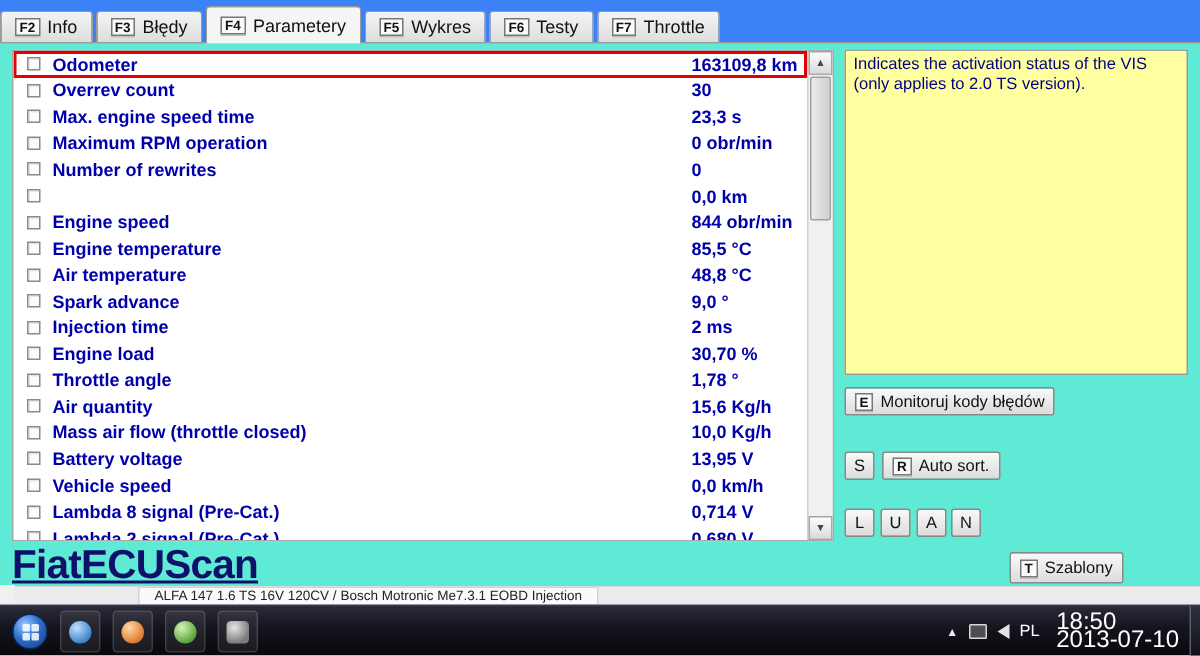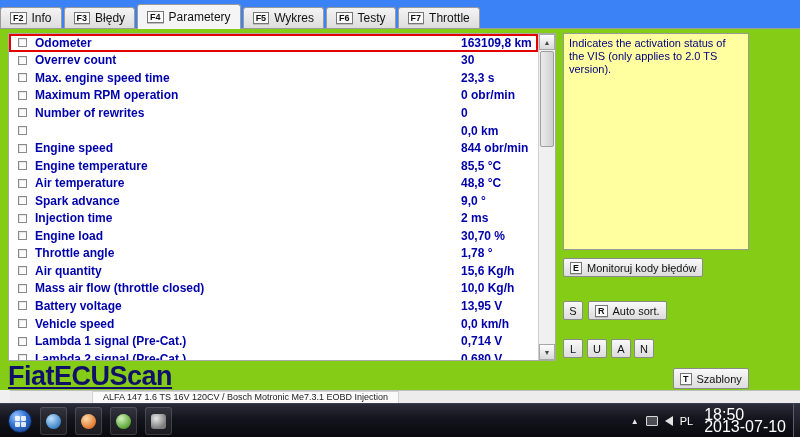--- a/index.html
+++ b/index.html
@@ -13,21 +13,21 @@
   .tab { display:flex; align-items:center; gap:5px; height:21px; padding:2px 9px 3px;
          border:1px solid #9a9a9a; border-bottom:none; border-radius:3px 3px 0 0;
          background:linear-gradient(#f4f4f4,#dddddd); font-size:12px; color:#111;
          margin-right:2px; cursor:pointer; position:relative; }
   .tab.active { height:25px; background:#f5f5f5; top:1px; z-index:2; }
   .tab-key { display:inline-block; border:1px solid #777; background:#fafafa; color:#111;
              font-size:9px; font-weight:bold; line-height:10px; padding:0 2px;
              box-shadow:0 1px 0 #bfbfbf; }
 
   
-  .main { position:absolute; top:29px; left:0; right:0; height:361px; background:#84cc16; }
+  .main { position:absolute; top:29px; left:0; right:0; height:361px; background:#5eead4; }
 
   
   .table { position:absolute; left:8px; top:4px; width:548px; height:328px;
            border:1px solid #a8a8a8; background:#fff; }
   .rows { position:absolute; left:0; top:0; right:17px; bottom:0; overflow:hidden; }
   .row { position:relative; display:flex; align-items:center; height:17.55px; cursor:pointer; }
   .row.selected { outline:2px solid var(--highlight,#e50000); outline-offset:-2px; }
   .cb-cell { width:26px; display:flex; justify-content:center; }
   .cb { width:9px; height:9px; border:1px solid #8a8a8a; background:#fcfcfc;
         box-shadow:inset 1px 1px 0 #e6e6e6; }
@@ -40,21 +40,21 @@
           border-left:1px solid #d0d0d0; }
   .sb-btn { position:absolute; left:0; width:16px; height:16px; background:linear-gradient(#fdfdfd,#d9d9d9);
             border:1px solid #a7a7a7; font-size:7px; color:#444; display:flex; align-items:center;
             justify-content:center; cursor:pointer; }
   .sb-up { top:0; } .sb-down { bottom:0; }
   .sb-thumb { position:absolute; left:1px; top:17px; width:14px; height:96px;
               background:linear-gradient(90deg,#ececec,#cfcfcf); border:1px solid #9f9f9f;
               border-radius:2px; cursor:grab; }
 
   
-  .infobox { position:absolute; left:563px; top:4px; width:186px; height:217px;
+  .infobox { position:absolute; left:563px; top:4px; width:229px; height:217px;
              background:var(--infobox-bg,#ffffa0); border:1px solid #9a9a9a;
              padding:3px 5px; font-size:11px; line-height:13px; color:#00007f; }
   .win-btn { position:absolute; display:flex; align-items:center; gap:5px;
              background:linear-gradient(#f9f9f9,#dcdcdc); border:1px solid #8a8a8a;
              border-radius:2px; font-size:11px; color:#111; padding:1px 6px; height:19px;
              cursor:pointer; font-family:inherit; white-space:nowrap; }
   .btn-monitor { left:563px; top:229px; }
   .btn-s { left:563px; top:272px; width:20px; justify-content:center; padding:1px 2px; }
   .btn-autosort { left:588px; top:272px; }
   .btn-l { left:563px; top:310px; width:20px; justify-content:center; padding:1px 2px; }
@@ -280,21 +280,21 @@
           <span class="cb"></span>
         </span>
         <span class="p-name">Vehicle speed</span>
         <span class="p-value">0,0 km/h</span>
       </div>
 
       <div class="row">
         <span class="cb-cell">
           <span class="cb"></span>
         </span>
-        <span class="p-name">Lambda 1 signal (Pre-Cat.)</span>
+        <span class="p-name">Lambda 8 signal (Pre-Cat.)</span>
         <span class="p-value">0,714 V</span>
       </div>
 
       <div class="row">
         <span class="cb-cell">
           <span class="cb"></span>
         </span>
         <span class="p-name">Lambda 2 signal (Pre-Cat.)</span>
         <span class="p-value">0,680 V</span>
       </div>

